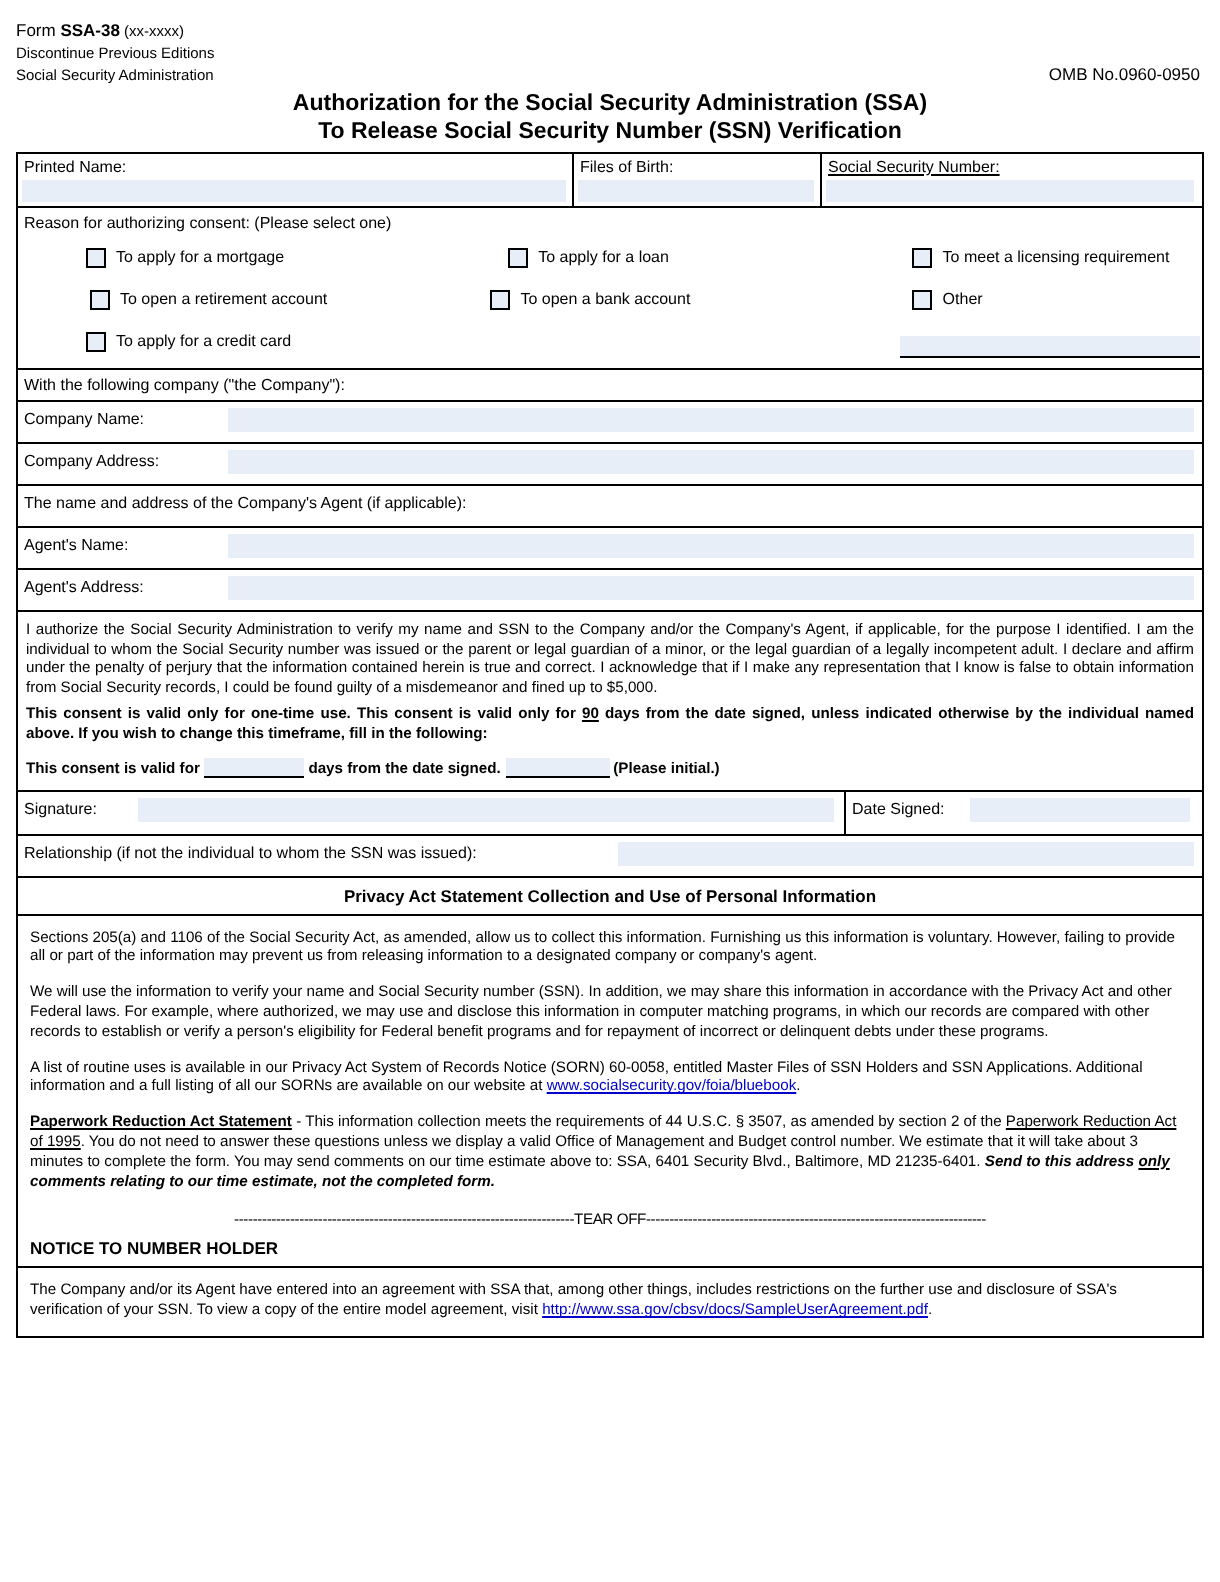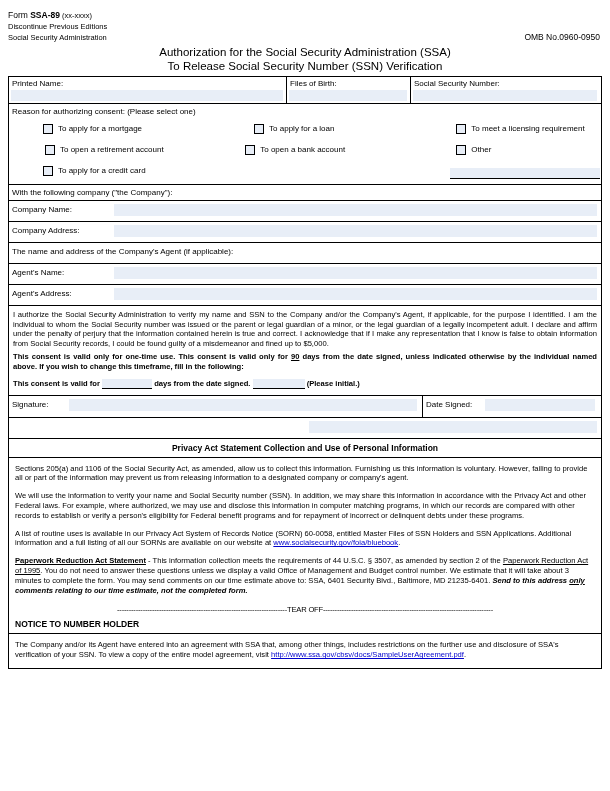--- a/index.html
+++ b/index.html
@@ -29,40 +29,40 @@
     justify-content: space-between;
     align-items: flex-start;
   }
   .omb {
     font-size: 8.5px;
     padding-top: 22px;
     padding-right: 2px;
   }
   .title {
     text-align: center;
-    font-weight: normal;
+    font-weight: bold;
     font-size: 11.5px;
     line-height: 14px;
     margin-top: 2px;
     margin-bottom: 3px;
   }
   .frame {
     border: 1px solid #000;
     box-sizing: border-box;
   }
   .cells { display: flex; }
   .cell {
     border-right: 1px solid #000;
     box-sizing: border-box;
     padding: 2px 0 0 3px;
     font-size: 8px;
     height: 26px;
     position: relative;
   }
-  .cell:last-child { border-right: none; }
+  .cell:last-child { border-right: none; text-decoration: underline; }
   .fillbox {
     position: absolute;
     background: #e8eef7;
     border: none;
   }
   .sec-label {
     padding: 3px 0 3px 3px;
     font-size: 8px;
   }
   .divider { border-top: 1px solid #000; }
@@ -165,21 +165,21 @@
   }
 </style>
 </head>
 <body>
 
 <div class="page">
 
   <div class="hdr-row">
     <div>
       <div class="hdr-line">
-        <span>Form </span><span class="hdr-bold">SSA-89</span><span class="hdr-small"> (xx-xxxx)</span>
+        <span>Form </span><span class="hdr-bold">SSA-38</span><span class="hdr-small"> (xx-xxxx)</span>
       </div>
       <div class="hdr-line hdr-small">Discontinue Previous Editions</div>
       <div class="hdr-line hdr-small">Social Security Administration</div>
     </div>
     <div class="omb">OMB No.0960-0950</div>
   </div>
 
   <div class="title">
     <div>Authorization for the Social Security Administration (SSA)</div>
     <div>To Release Social Security Number (SSN) Verification</div>
@@ -286,20 +286,21 @@
         <span>Signature:</span>
         <div class="fillbox" style="left:60px; top:3px; width:348px; height:12px;"></div>
       </div>
       <div class="sig-cell" style="width:178px;">
         <span>Date Signed:</span>
         <div class="fillbox" style="left:62px; top:3px; width:110px; height:12px;"></div>
       </div>
     </div>
 
     <div class="rowline">
+      <span>Relationship (if not the individual to whom the SSN was issued):</span>
       <div class="fillbox" style="left:300px; top:3px; width:288px; height:12px;"></div>
     </div>
 
     <div class="divider"></div>
     <div class="privacy-title">Privacy Act Statement Collection and Use of Personal Information</div>
     <div class="divider"></div>
 
     <div class="pbody">
       <p>Sections 205(a) and 1106 of the Social Security Act, as amended, allow us to collect this information. Furnishing us this information is voluntary. However, failing to provide all or part of the information may prevent us from releasing information to a designated company or company's agent.</p>
       <p>We will use the information to verify your name and Social Security number (SSN). In addition, we may share this information in accordance with the Privacy Act and other Federal laws. For example, where authorized, we may use and disclose this information in computer matching programs, in which our records are compared with other records to establish or verify a person's eligibility for Federal benefit programs and for repayment of incorrect or delinquent debts under these programs.</p>

